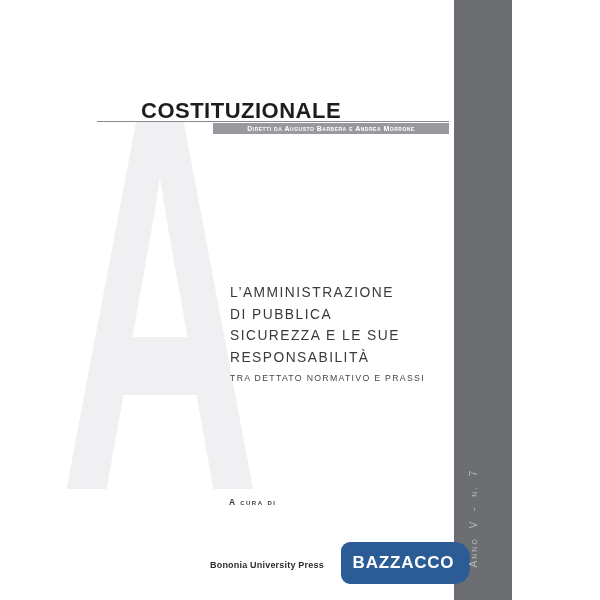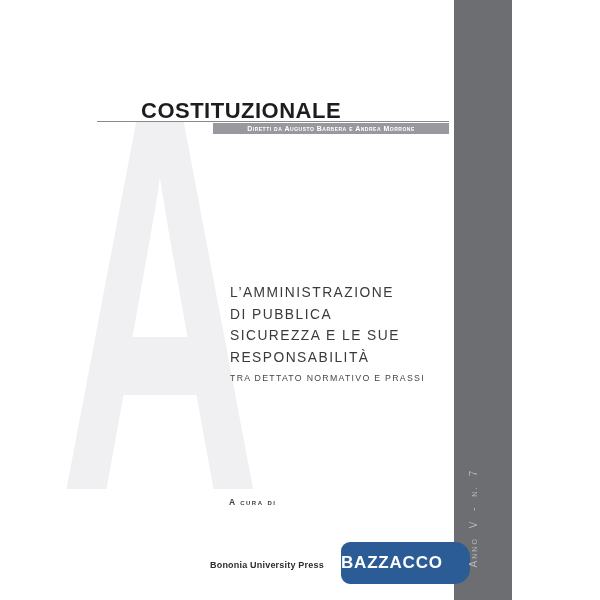--- a/index.html
+++ b/index.html
@@ -132,21 +132,21 @@
     margin-top: 8px;
   }
   .badge {
     position: absolute;
     left: 341px; top: 542px;
     width: 129px; height: 42px;
     background: #2c5c95;
     border-radius: 9px 15px 15px 9px;
     display: flex;
     align-items: center;
-    justify-content: flex-start;
+    justify-content: center;
     padding-right: 4px;
     box-sizing: border-box;
   }
   .badge-text {
     color: #ffffff;
     font-size: 17px;
     font-weight: bold;
     letter-spacing: 0.8px;
     white-space: nowrap;
   }

